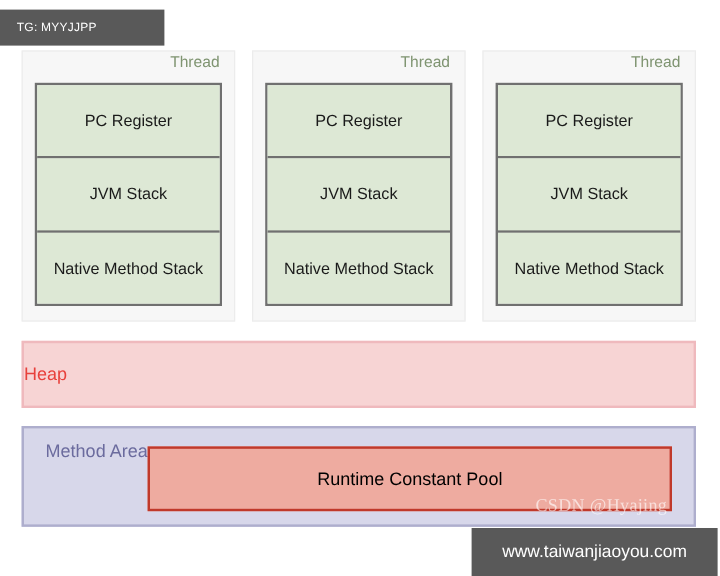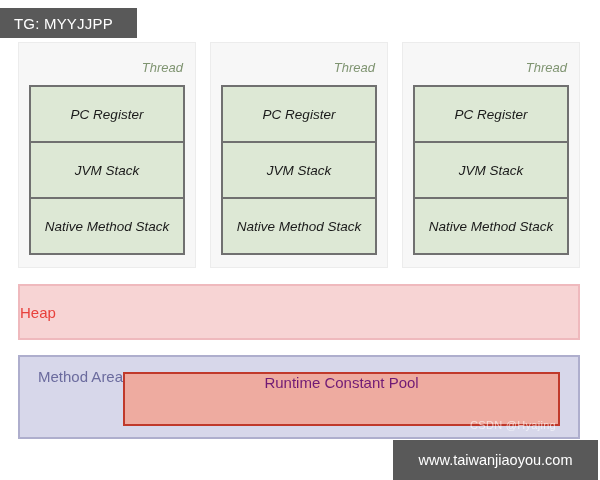--- a/index.html
+++ b/index.html
@@ -17,21 +17,21 @@
 
   
   .tg-badge {
     position: absolute;
     left: 0;
     top: 8px;
     width: 137px;
     height: 30px;
     background: #595959;
     color: #ffffff;
-    font-size: 15px;
+    font-size: 10px;
     display: flex;
     align-items: center;
     padding-left: 14px;
     box-sizing: border-box;
     letter-spacing: 0.2px;
     z-index: 20;
   }
 
   
   .diagram {
@@ -46,24 +46,23 @@
   .thread-row {
     display: flex;
     justify-content: space-between;
     height: 226px;
   }
   .thread-panel {
     width: 178px;
     background: #f7f7f7;
     border: 1px solid #ececec;
     box-sizing: border-box;
-    padding: 16px 10px 12px 10px;
+    padding: 0 10px 12px 10px;
     display: flex;
     flex-direction: column;
-    font-style: italic;
   }
   .thread-label {
     text-align: right;
     color: #7f9471;
     font-size: 13px;
     line-height: 18px;
     padding-right: 2px;
     margin-bottom: 8px;
   }
   .thread-stack {
@@ -120,33 +119,34 @@
     font-size: 15px;
     line-height: 22px;
   }
   .rcp {
     margin-top: 6px;
     flex: 1;
     background: #eeaba0;
     border: 2px solid #c0392b;
     box-sizing: border-box;
     display: flex;
-    align-items: flex-start;
+    align-items: center;
     justify-content: center;
-    color: #701a75;
+    color: #000000;
     font-size: 15px;
   }
   .watermark {
     position: absolute;
     right: 22px;
     bottom: 6px;
     color: rgba(255, 255, 255, 0.62);
-    font-size: 11px;
+    font-size: 15px;
     letter-spacing: 0.3px;
     pointer-events: none;
+    font-family: Liberation Serif, serif;
   }
 
   
   .url-banner {
     position: absolute;
     left: 393px;
     top: 440px;
     width: 205px;
     height: 40px;
     background: #595959;

